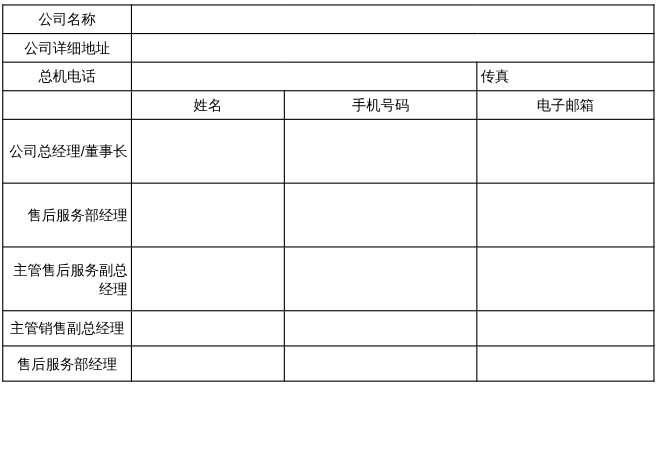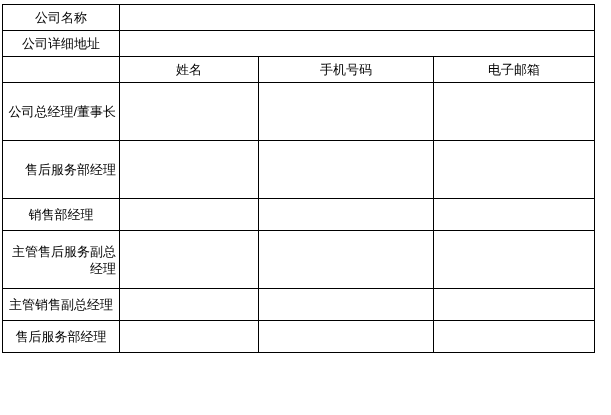--- a/index.html
+++ b/index.html
@@ -68,39 +68,38 @@
     <tbody>
       <tr>
         <td class="label">公司名称</td>
         <td class="value" colspan="3"></td>
       </tr>
       <tr>
         <td class="label">公司详细地址</td>
         <td class="value" colspan="3"></td>
       </tr>
       <tr>
+        <td class="label">总机电话</td>
+        <td class="value" colspan="2"></td>
+        <td class="value">传真</td>
+      </tr>
+      <tr>
         <td class="label"></td>
         <td class="col-header">姓名</td>
         <td class="col-header">手机号码</td>
         <td class="col-header">电子邮箱</td>
       </tr>
       <tr class="row-tall" style="height:58px">
         <td class="label" style="height:58px">公司总经理/董事长</td>
         <td class="value"></td>
         <td class="value"></td>
         <td class="value"></td>
       </tr>
       <tr class="row-tall" style="height:58px">
         <td class="label" style="height:58px">售后服务部经理</td>
-        <td class="value"></td>
-        <td class="value"></td>
-        <td class="value"></td>
-      </tr>
-      <tr style="height:32px">
-        <td class="label" style="height:32px">销售部经理</td>
         <td class="value"></td>
         <td class="value"></td>
         <td class="value"></td>
       </tr>
       <tr class="row-tall" style="height:58px">
         <td class="label" style="height:58px">主管售后服务副总经理</td>
         <td class="value"></td>
         <td class="value"></td>
         <td class="value"></td>
       </tr>

